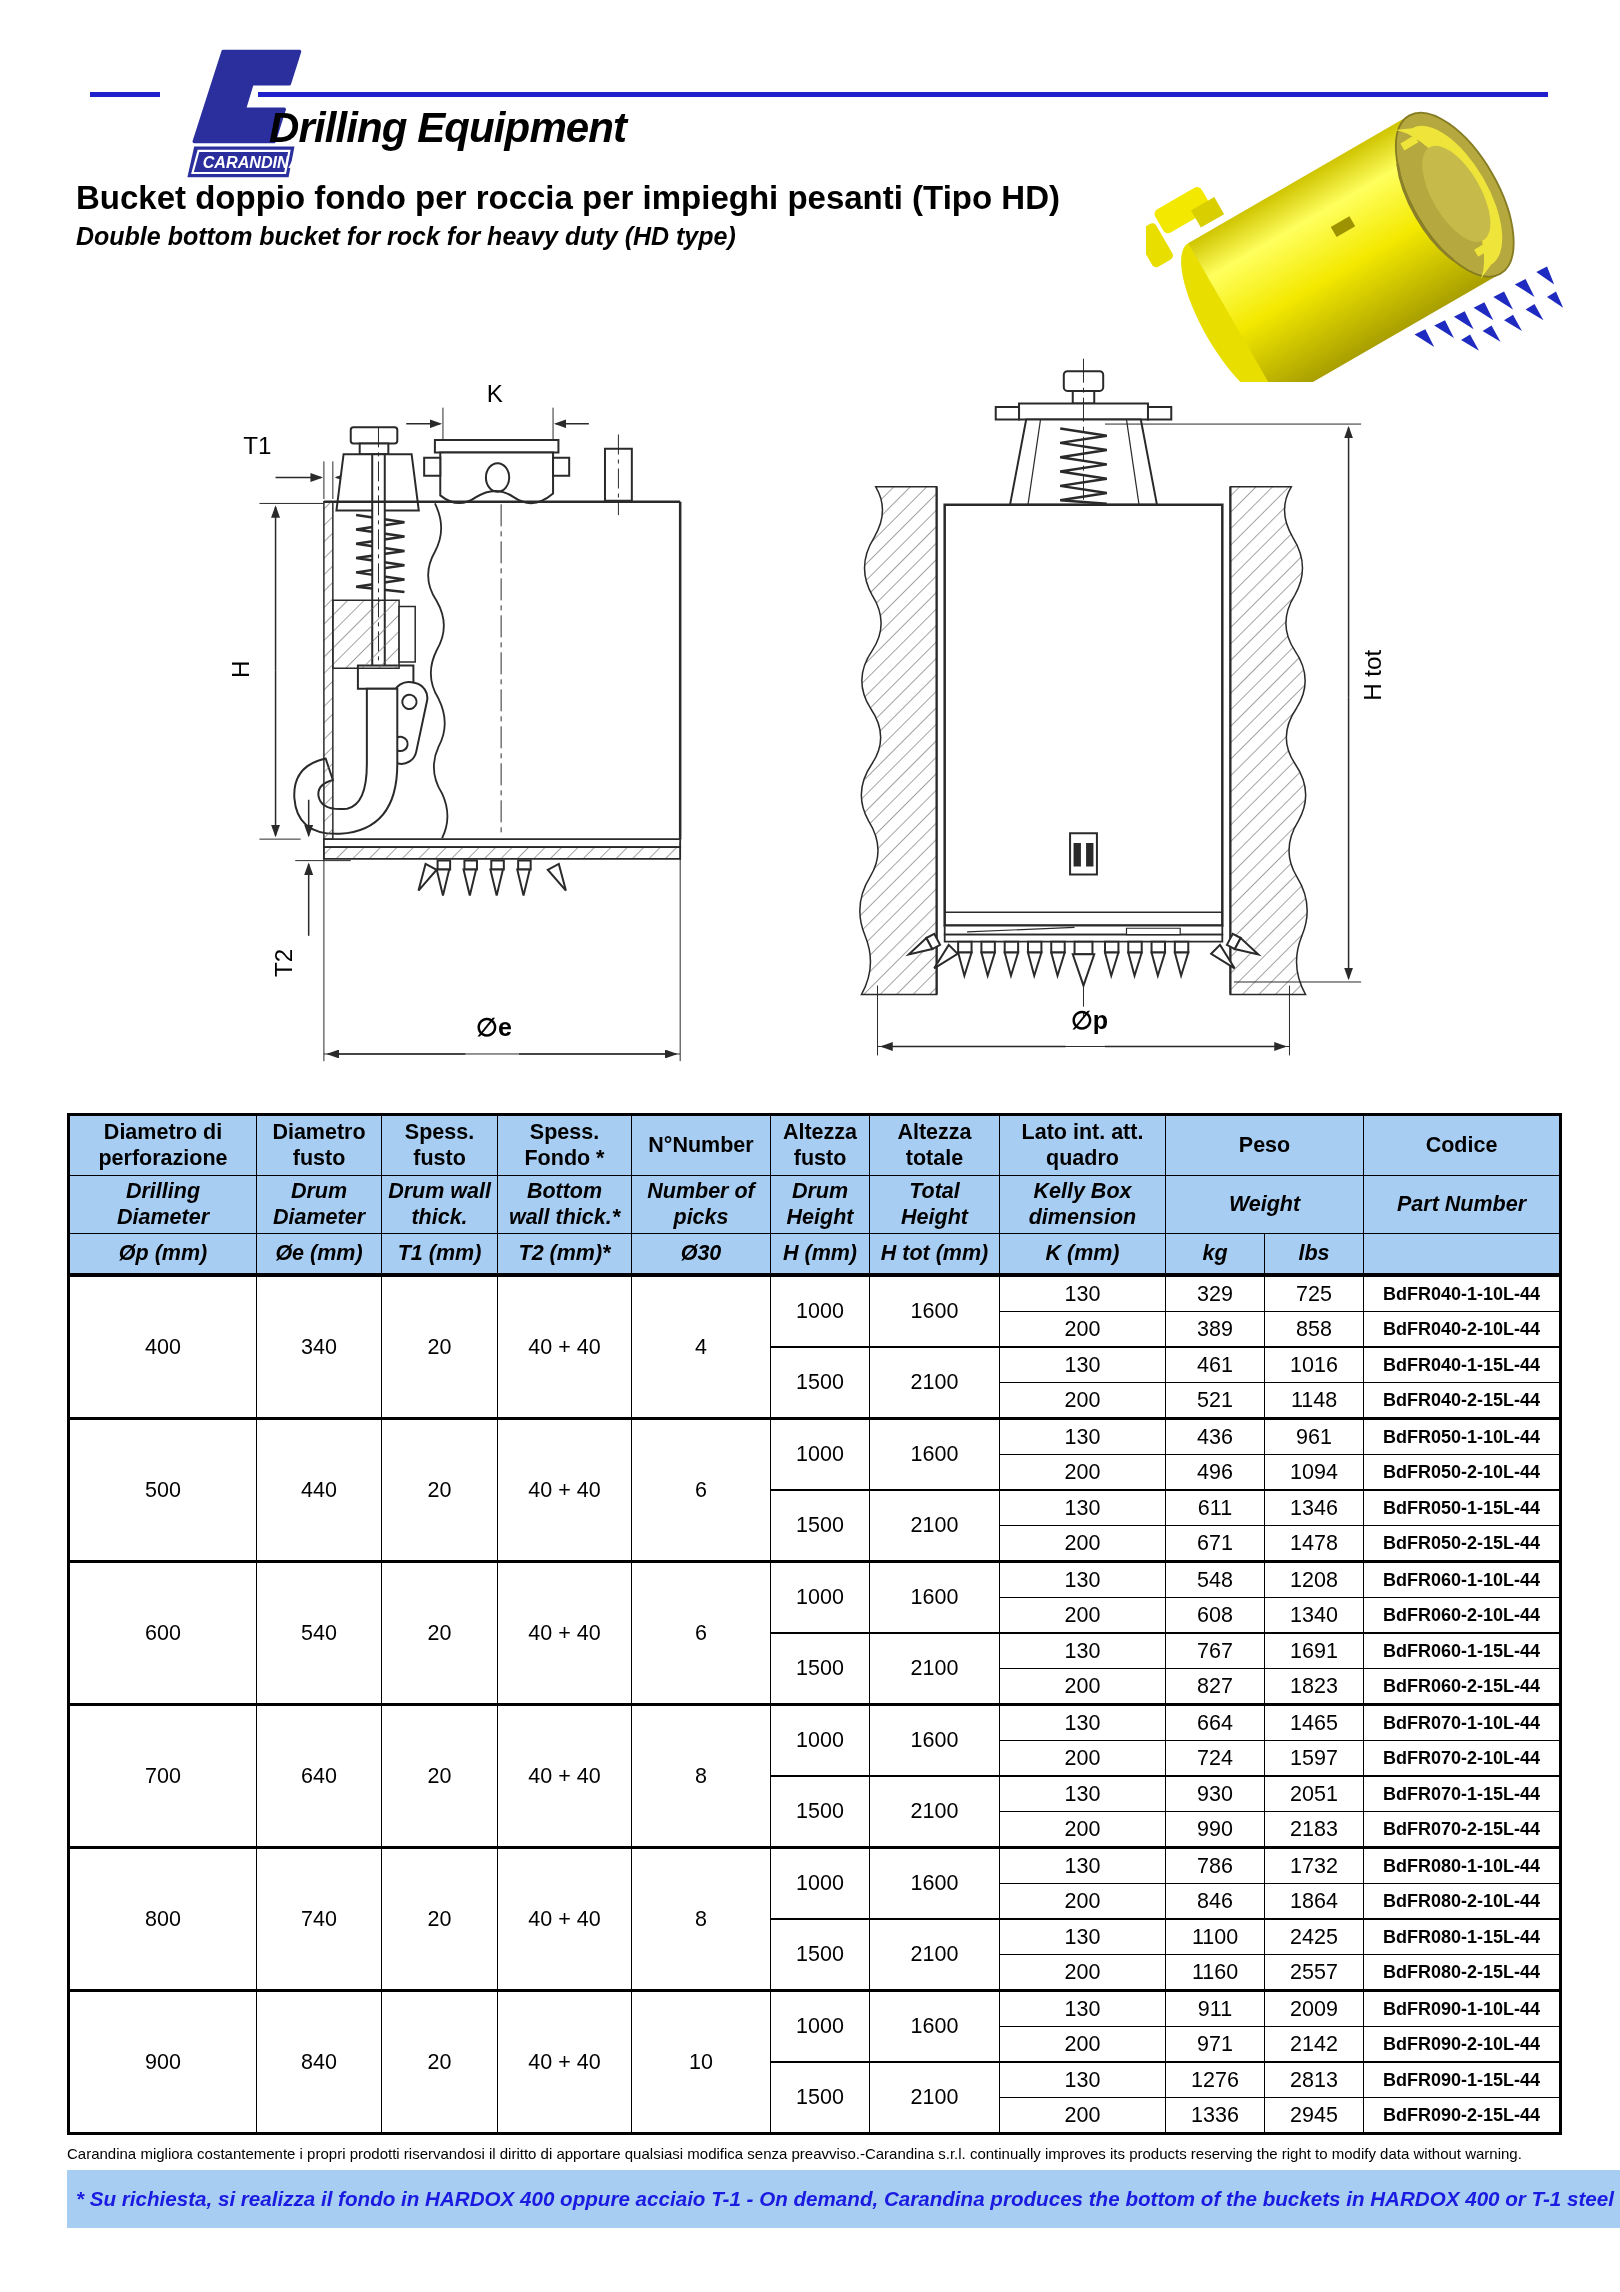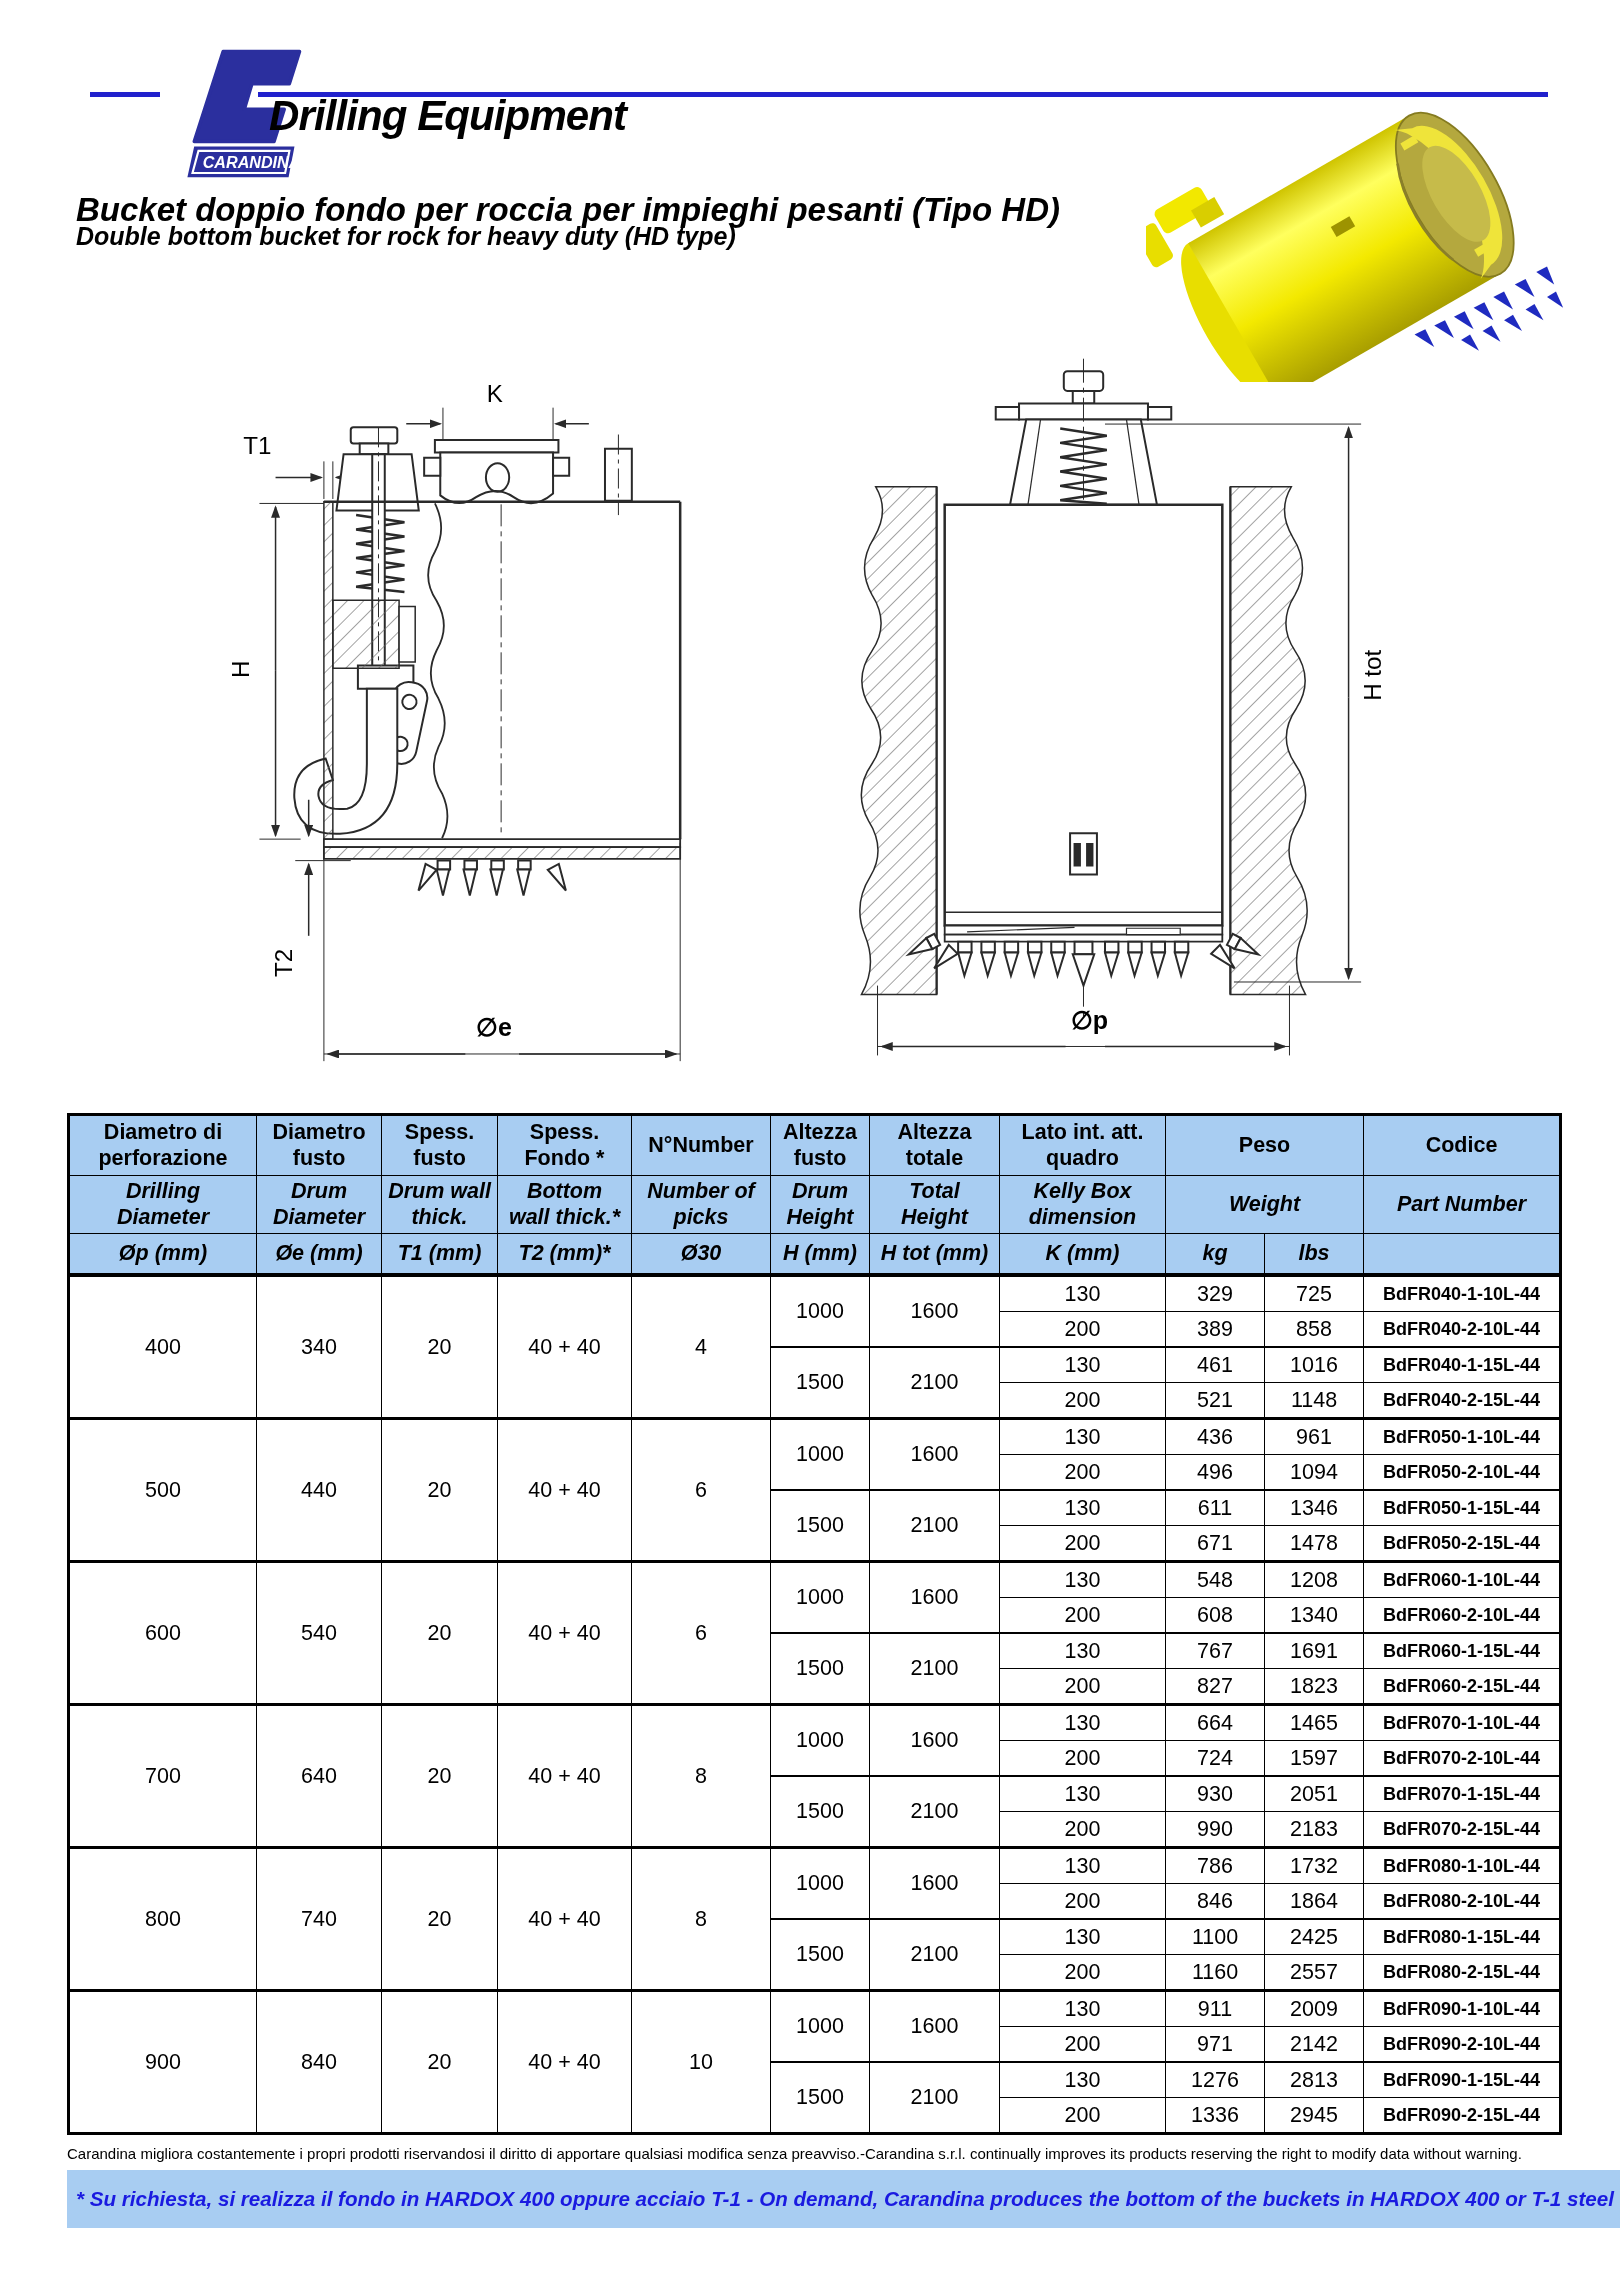--- a/index.html
+++ b/index.html
@@ -51,23 +51,23 @@
   <div class="abs rule" style="left:90px;top:92px;width:70px;"></div>
   <div class="abs rule" style="left:258px;top:92px;width:1290px;"></div>
 
   <svg class="abs" style="left:184px;top:45px;" width="136" height="142" viewBox="0 0 160 160">
     <path d="M46,4 L136,4 L124,42 L80,42 L71,72 L118,72 L106,110 L12,110 Z" style="fill:var(--logo-blue)" stroke="var(--logo-blue)" stroke-width="4" stroke-linejoin="round"></path>
     <polygon points="12,116 130,116 123,152 4,152" style="fill:var(--logo-blue)"></polygon>
     <polygon points="17,121 124,121 119,147 10,147" fill="none" stroke="#ffffff" stroke-width="2.5"></polygon>
     <text x="22" y="141" font-size="19" font-weight="bold" font-style="italic" fill="#ffffff">CARANDINA</text>
   </svg>
 
-  <div class="abs brandline" style="left:269px;top:92px;">Drilling Equipment</div>
-
-  <div class="abs title-it" style="left:76px;top:191px;font-style:italic;">Bucket doppio fondo per roccia per impieghi pesanti (Tipo HD)</div>
+  <div class="abs brandline" style="left:269px;top:104px;">Drilling Equipment</div>
+
+  <div class="abs title-it" style="left:76px;top:179px;">Bucket doppio fondo per roccia per impieghi pesanti (Tipo HD)</div>
   <div class="abs title-en" style="left:76px;top:222px;">Double bottom bucket for rock for heavy duty (HD type)</div>
 
   <svg class="abs" style="left:1146px;top:100px;" width="461" height="282" viewBox="0 0 515 315">
     <defs>
       <linearGradient id="cyl" x1="0" y1="0" x2="0" y2="1">
         <stop offset="0" stop-color="#cfc400"></stop>
         <stop offset="0.22" stop-color="#ffff5e"></stop>
         <stop offset="0.55" stop-color="#f3e900"></stop>
         <stop offset="1" stop-color="#a89e00"></stop>
       </linearGradient>

